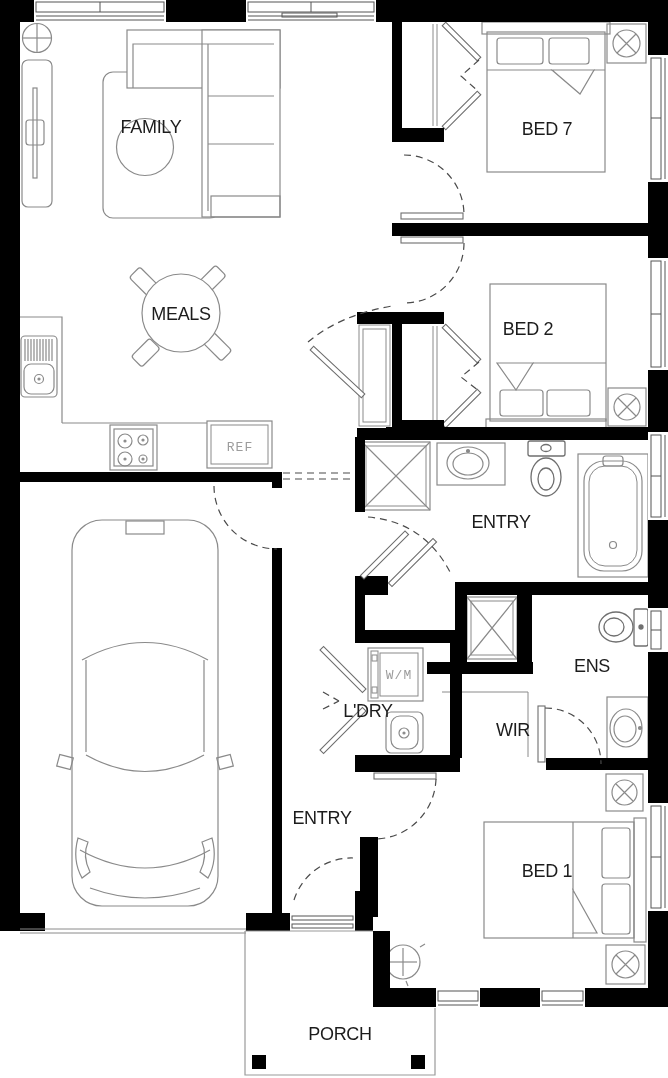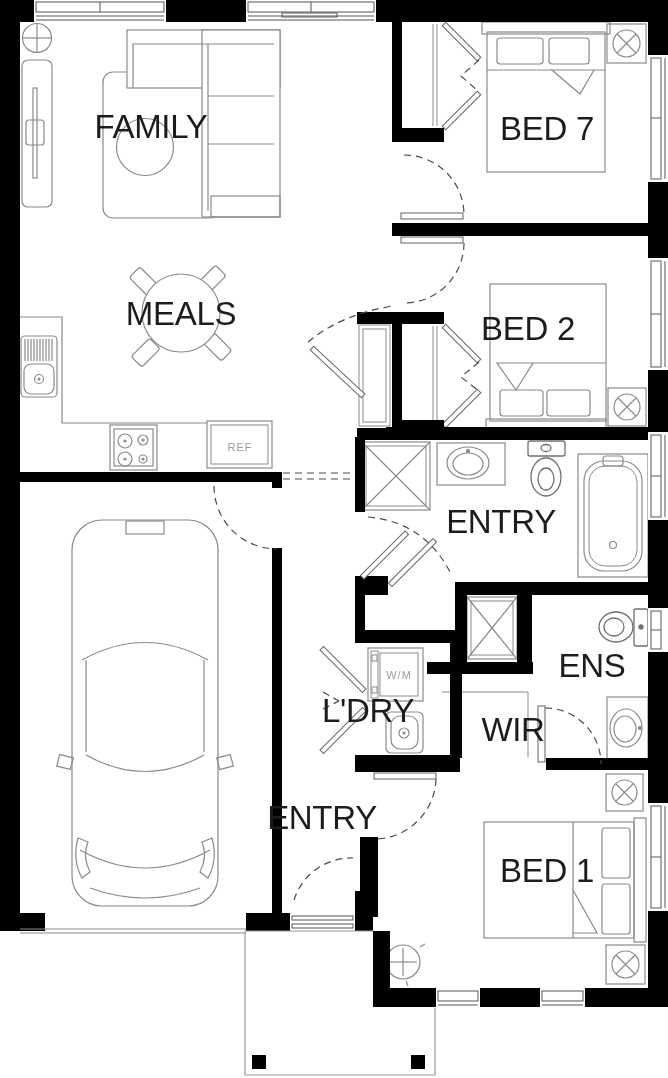--- a/index.html
+++ b/index.html
@@ -3,27 +3,28 @@
 <meta charset="utf-8">
 <style>
   html,body{margin:0;padding:0;background:#fff;}
   #plan{
     position:relative;width:668px;height:1078px;background:var(--background,#fff);
     font-family:"Liberation Sans", sans-serif;overflow:hidden;
   }
   #plan svg{position:absolute;left:0;top:0;}
   .lbl{
     position:absolute;transform:translate(-50%,-50%);
-    font-size:33px;font-weight:300;letter-spacing:-0.3px;color:var(--label,#1c1c1c);
+    font-size:18px;font-weight:300;letter-spacing:-0.3px;color:var(--label,#1c1c1c);
     white-space:nowrap;
   }
   .lbl-sm{
     position:absolute;transform:translate(-50%,-50%);
-    font-size:11px;font-weight:400;letter-spacing:1px;color:var(--appliance_label,#9c9c9c);
+    font-size:13px;font-weight:400;letter-spacing:1px;color:var(--appliance_label,#9c9c9c);
     white-space:nowrap;
+    font-family:Liberation Mono, monospace;
   }
   
   .wall{fill:var(--wall,#000);stroke:none;}
   .furn{fill:none;stroke:var(--furniture,#8a8a8a);stroke-width:1.2;}
   .furnf{fill:#fff;stroke:var(--furniture,#8a8a8a);stroke-width:1.2;}
   .fix{fill:#fff;stroke:var(--fixture,#6f6f6f);stroke-width:1.3;}
   .thin{stroke-width:1;}
   .dash{fill:none;stroke:var(--door_dash,#4a4a4a);stroke-width:1.2;stroke-dasharray:7 5;}
   .leaf{fill:#fff;stroke:#6e6e6e;stroke-width:1.1;}
   .winw{fill:#fff;stroke:none;}
@@ -378,15 +379,16 @@
   <div class="lbl" style="left:151px;top:127px">FAMILY</div>
   <div class="lbl" style="left:181px;top:314px">MEALS</div>
   <div class="lbl" style="left:547px;top:129px">BED 7</div>
   <div class="lbl" style="left:528px;top:329px">BED 2</div>
   <div class="lbl" style="left:501px;top:522px">ENTRY</div>
   <div class="lbl" style="left:592px;top:666px">ENS</div>
   <div class="lbl" style="left:368px;top:711px">L'DRY</div>
   <div class="lbl" style="left:513px;top:730px">WIR</div>
   <div class="lbl" style="left:322px;top:818px">ENTRY</div>
   <div class="lbl" style="left:547px;top:871px">BED 1</div>
+  <div class="lbl" style="left:340px;top:1034px">PORCH</div>
   <div class="lbl-sm" style="left:240px;top:447px">REF</div>
   <div class="lbl-sm" style="left:399px;top:675px">W/M</div>
 </div>
 
 </body></html>

